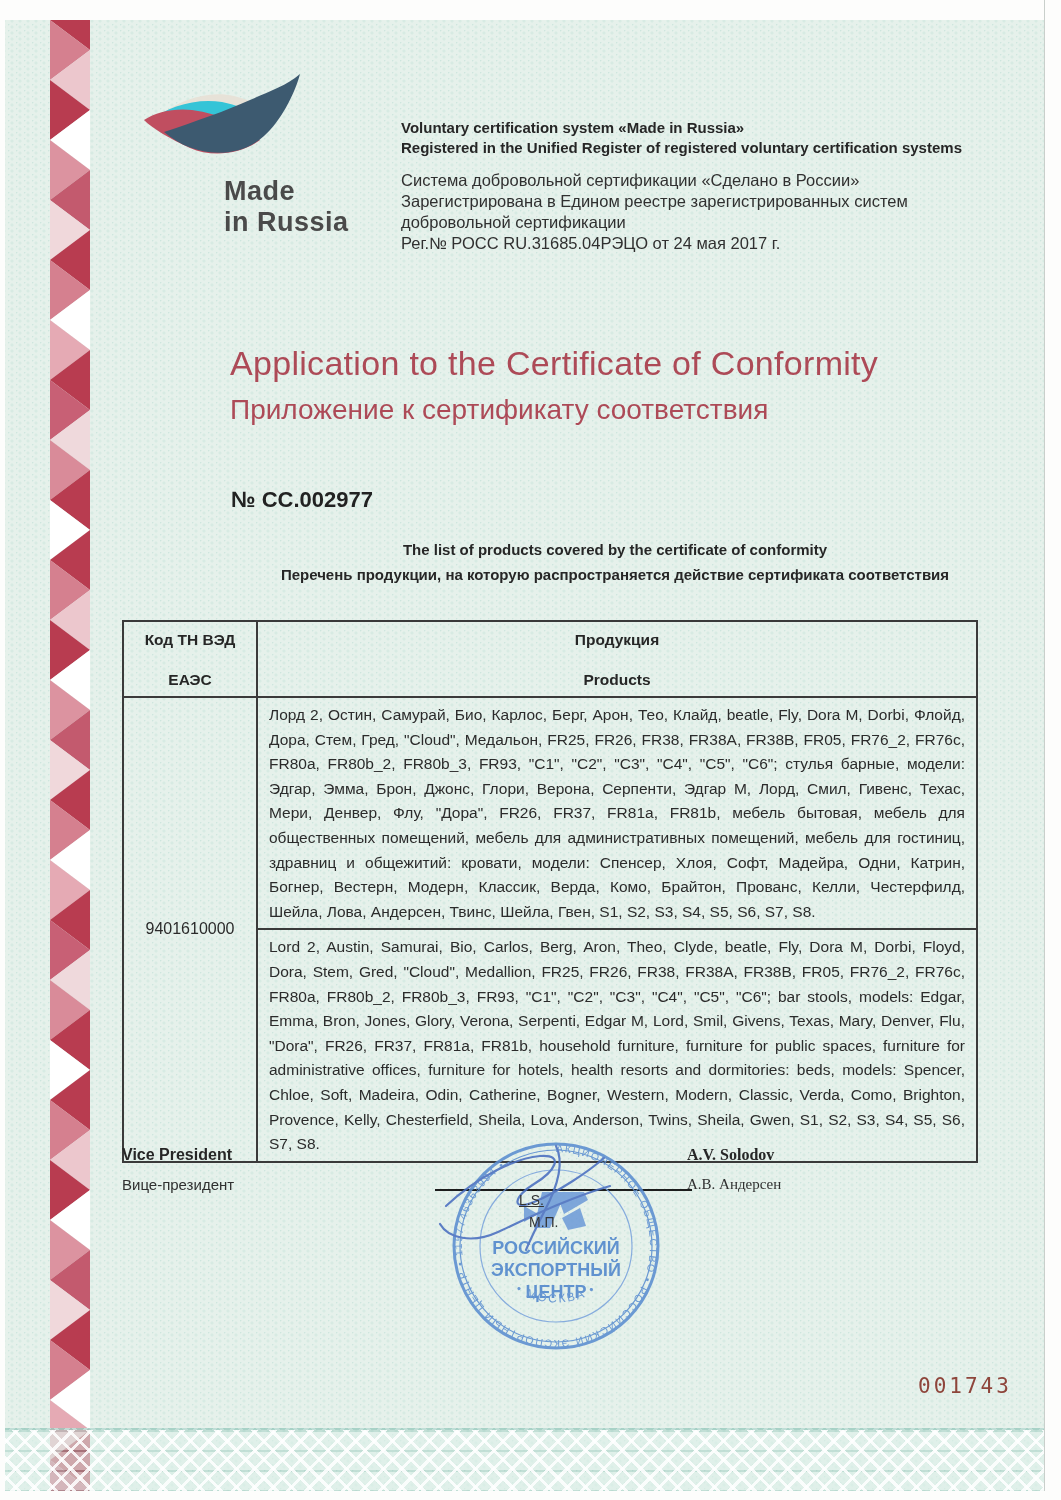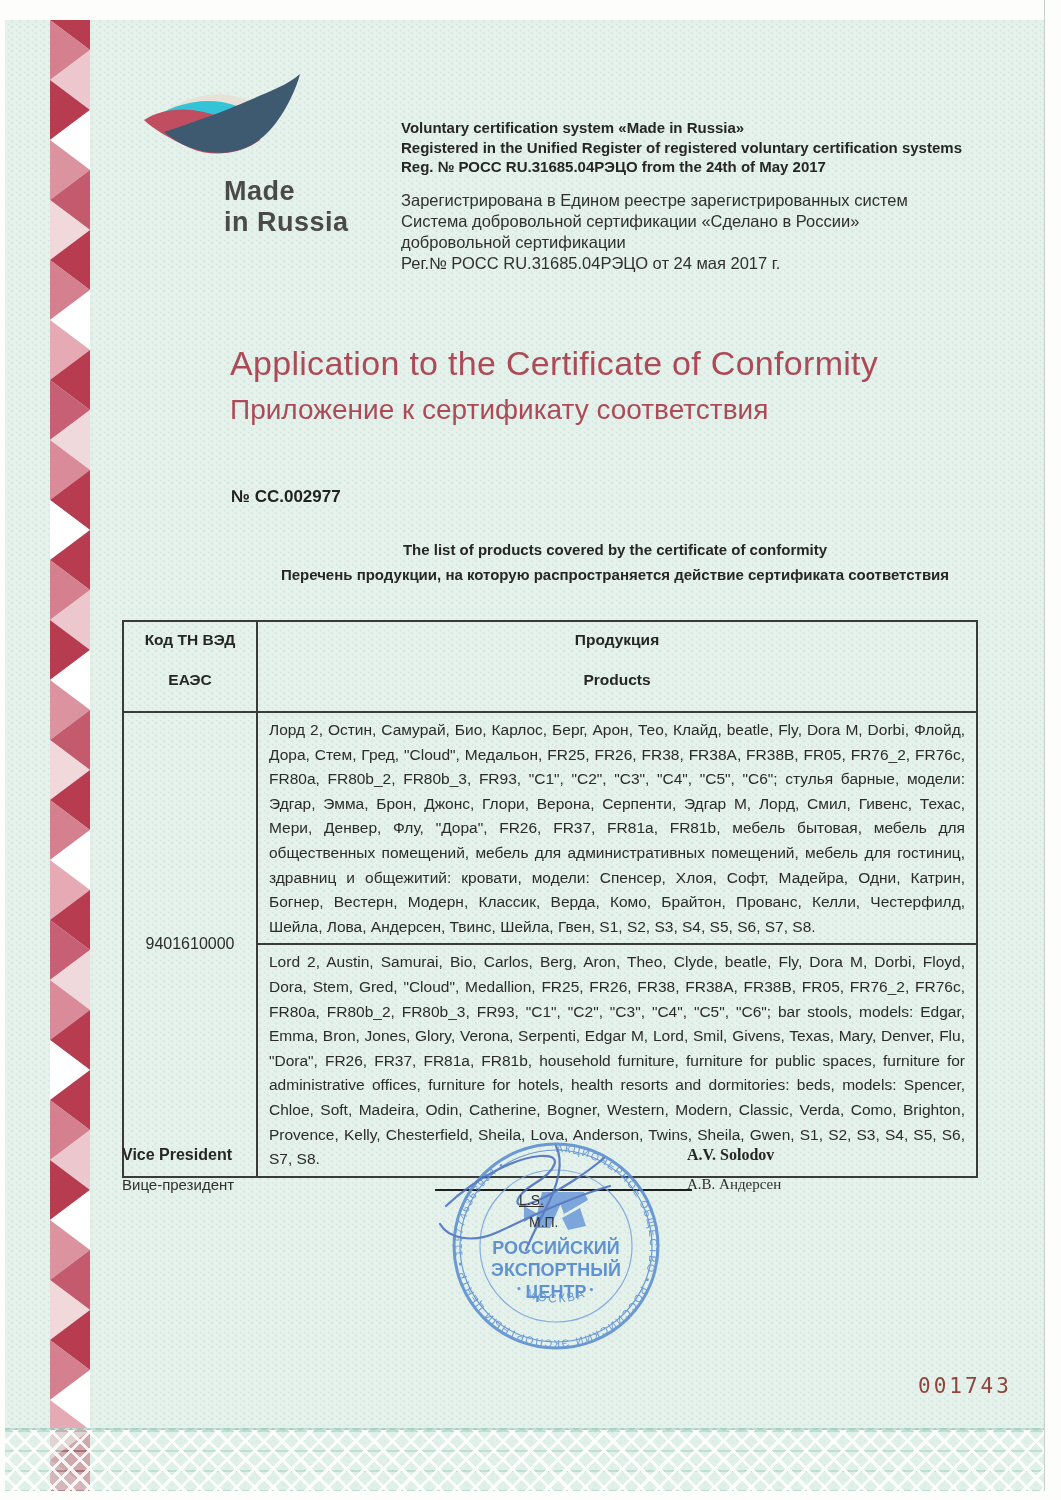--- a/index.html
+++ b/index.html
@@ -24,30 +24,30 @@
   .logo-text{margin-top:2px;padding-left:86px;font-weight:bold;color:#4a4a4a;
     font-size:27px;line-height:31px;letter-spacing:0.5px;}
 
   .header-block{position:absolute;left:401px;top:118px;width:620px;}
   .hdr-en{font-weight:bold;font-size:15px;line-height:19.5px;color:#262626;}
   .hdr-ru{margin-top:13px;font-size:16.5px;line-height:21px;color:#303030;}
 
   .title-en{position:absolute;left:230px;top:344px;font-size:34px;color:#ad4a57;letter-spacing:0.3px;}
   .title-ru{position:absolute;left:230px;top:394px;font-size:28px;color:#ad4a57;}
 
-  .cert-number{position:absolute;left:231px;top:487px;font-size:17px;font-weight:bold;color:#222;}
+  .cert-number{position:absolute;left:231px;top:487px;font-size:22px;font-weight:bold;color:#222;}
 
   .list-heading{position:absolute;left:252px;width:726px;text-align:center;font-weight:bold;color:#262626;}
   .lh-en{top:541px;font-size:15px;}
   .lh-ru{top:566px;font-size:15px;}
 
   .products-table{position:absolute;left:122px;top:620px;width:856px;border-collapse:collapse;table-layout:fixed;}
   .products-table td,.products-table th{border:2px solid #3a3a3a;vertical-align:top;font-weight:normal;}
   .col-code{width:130px;}
-  .th-inner{display:flex;flex-direction:column;justify-content:space-between;height:58px;padding:8px 4px 21px 4px;
+  .th-inner{display:flex;flex-direction:column;justify-content:space-between;height:58px;padding:8px 4px 6px 4px;
     font-weight:bold;font-size:15.5px;text-align:center;color:#262626;}
   .cell-code{text-align:center;vertical-align:middle !important;font-size:16px;color:#2b2b2b;}
   .cell-products{padding:5px 11px 4px 11px;font-size:15.5px;line-height:24.6px;text-align:justify;color:#2b2b2b;}
   .row-ru{height:224px;}
   .row-en{height:204px;}
 
   .sig-label-en{font-weight:bold;font-size:16px;color:#262626;}
   .sig-label-ru{font-size:15px;color:#303030;margin-top:12px;}
   .sig-left{position:absolute;left:122px;top:1146px;}
   .sig-right{position:absolute;left:687px;top:1146px;font-family:Liberation Serif, serif;}
@@ -138,25 +138,24 @@
     <div class="logo-text">
       <div>Made</div>
       <div>in Russia</div>
     </div>
   </div>
 
   <div class="header-block">
     <div class="hdr-en">
       <div>Voluntary certification system «Made in Russia»</div>
       <div>Registered in the Unified Register of registered voluntary certification systems</div>
-      <div>Reg. № РОСС RU.31685.04РЭЦО from the 24th of May 2017</div>
     </div>
     <div class="hdr-ru">
+      <div>Система добровольной сертификации «Сделано в России»</div>
       <div>Зарегистрирована в Едином реестре зарегистрированных систем</div>
-      <div>Система добровольной сертификации «Сделано в России»</div>
       <div>добровольной сертификации</div>
       <div>Рег.№ РОСС RU.31685.04РЭЦО от 24 мая 2017 г.</div>
     </div>
   </div>
 
   <div class="title-en">Application to the Certificate of Conformity</div>
   <div class="title-ru">Приложение к сертификату соответствия</div>
 
   <div class="cert-number">№ CC.002977</div>
 

